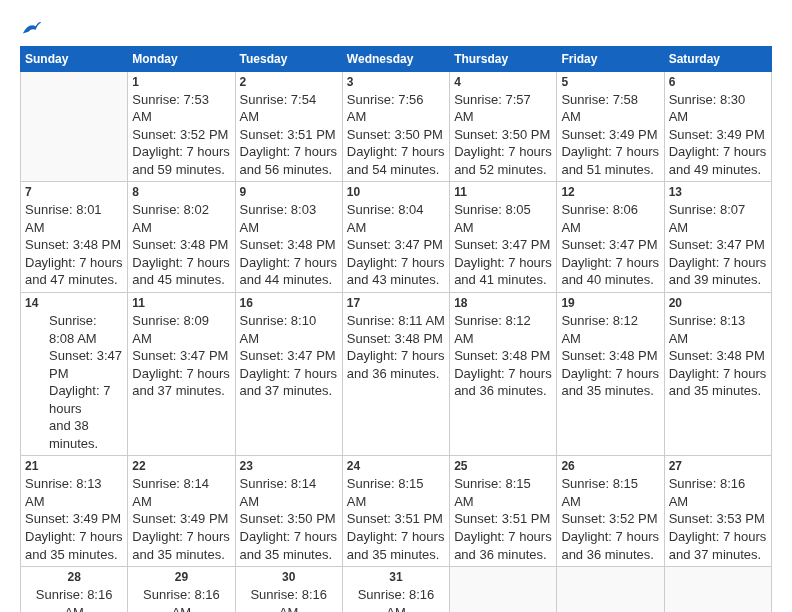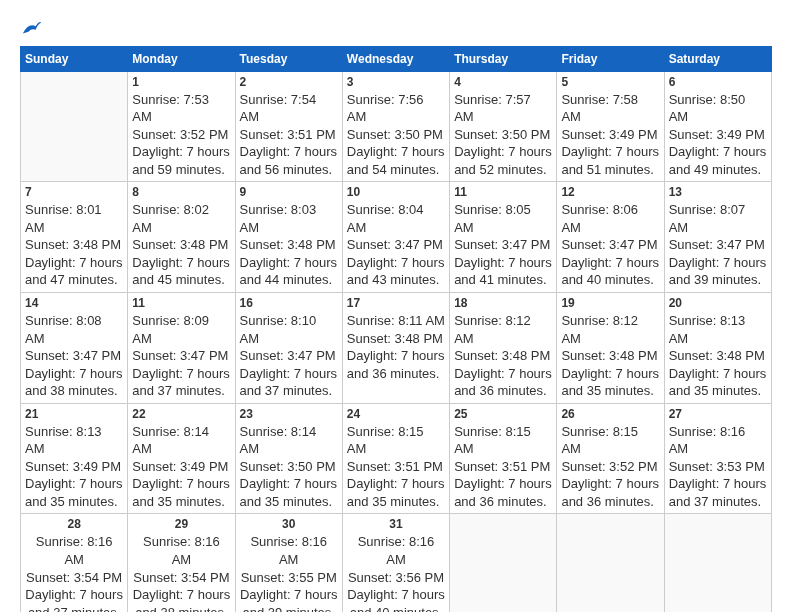--- a/index.html
+++ b/index.html
@@ -160,21 +160,21 @@
           </td>
           <td>
             <span class="day-num">5</span>
             <div class="cell-info" style="white-space: pre-line;">Sunrise: 7:58 AM
 Sunset: 3:49 PM
 Daylight: 7 hours
 and 51 minutes.</div>
           </td>
           <td>
             <span class="day-num">6</span>
-            <div class="cell-info" style="white-space: pre-line;">Sunrise: 8:50 AM
+            <div class="cell-info" style="white-space: pre-line;">Sunrise: 8:30 AM
 Sunset: 3:49 PM
 Daylight: 7 hours
 and 49 minutes.</div>
           </td>
         </tr>
         <tr>
           <td>
             <span class="day-num">7</span>
             <div class="cell-info" style="white-space: pre-line;">Sunrise: 8:01 AM
 Sunset: 3:48 PM
@@ -220,21 +220,21 @@
             <span class="day-num">13</span>
             <div class="cell-info" style="white-space: pre-line;">Sunrise: 8:07 AM
 Sunset: 3:47 PM
 Daylight: 7 hours
 and 39 minutes.</div>
           </td>
         </tr>
         <tr>
           <td>
             <span class="day-num">14</span>
-            <div class="cell-info" style="white-space: pre-line;">Sunrise: 8:08 AM
+            <div class="cell-info" style="white-space: pre-line; margin-left: 24px;">Sunrise: 8:08 AM
 Sunset: 3:47 PM
 Daylight: 7 hours
 and 38 minutes.</div>
           </td>
           <td>
             <span class="day-num">11</span>
             <div class="cell-info" style="white-space: pre-line;">Sunrise: 8:09 AM
 Sunset: 3:47 PM
 Daylight: 7 hours
 and 37 minutes.</div>

